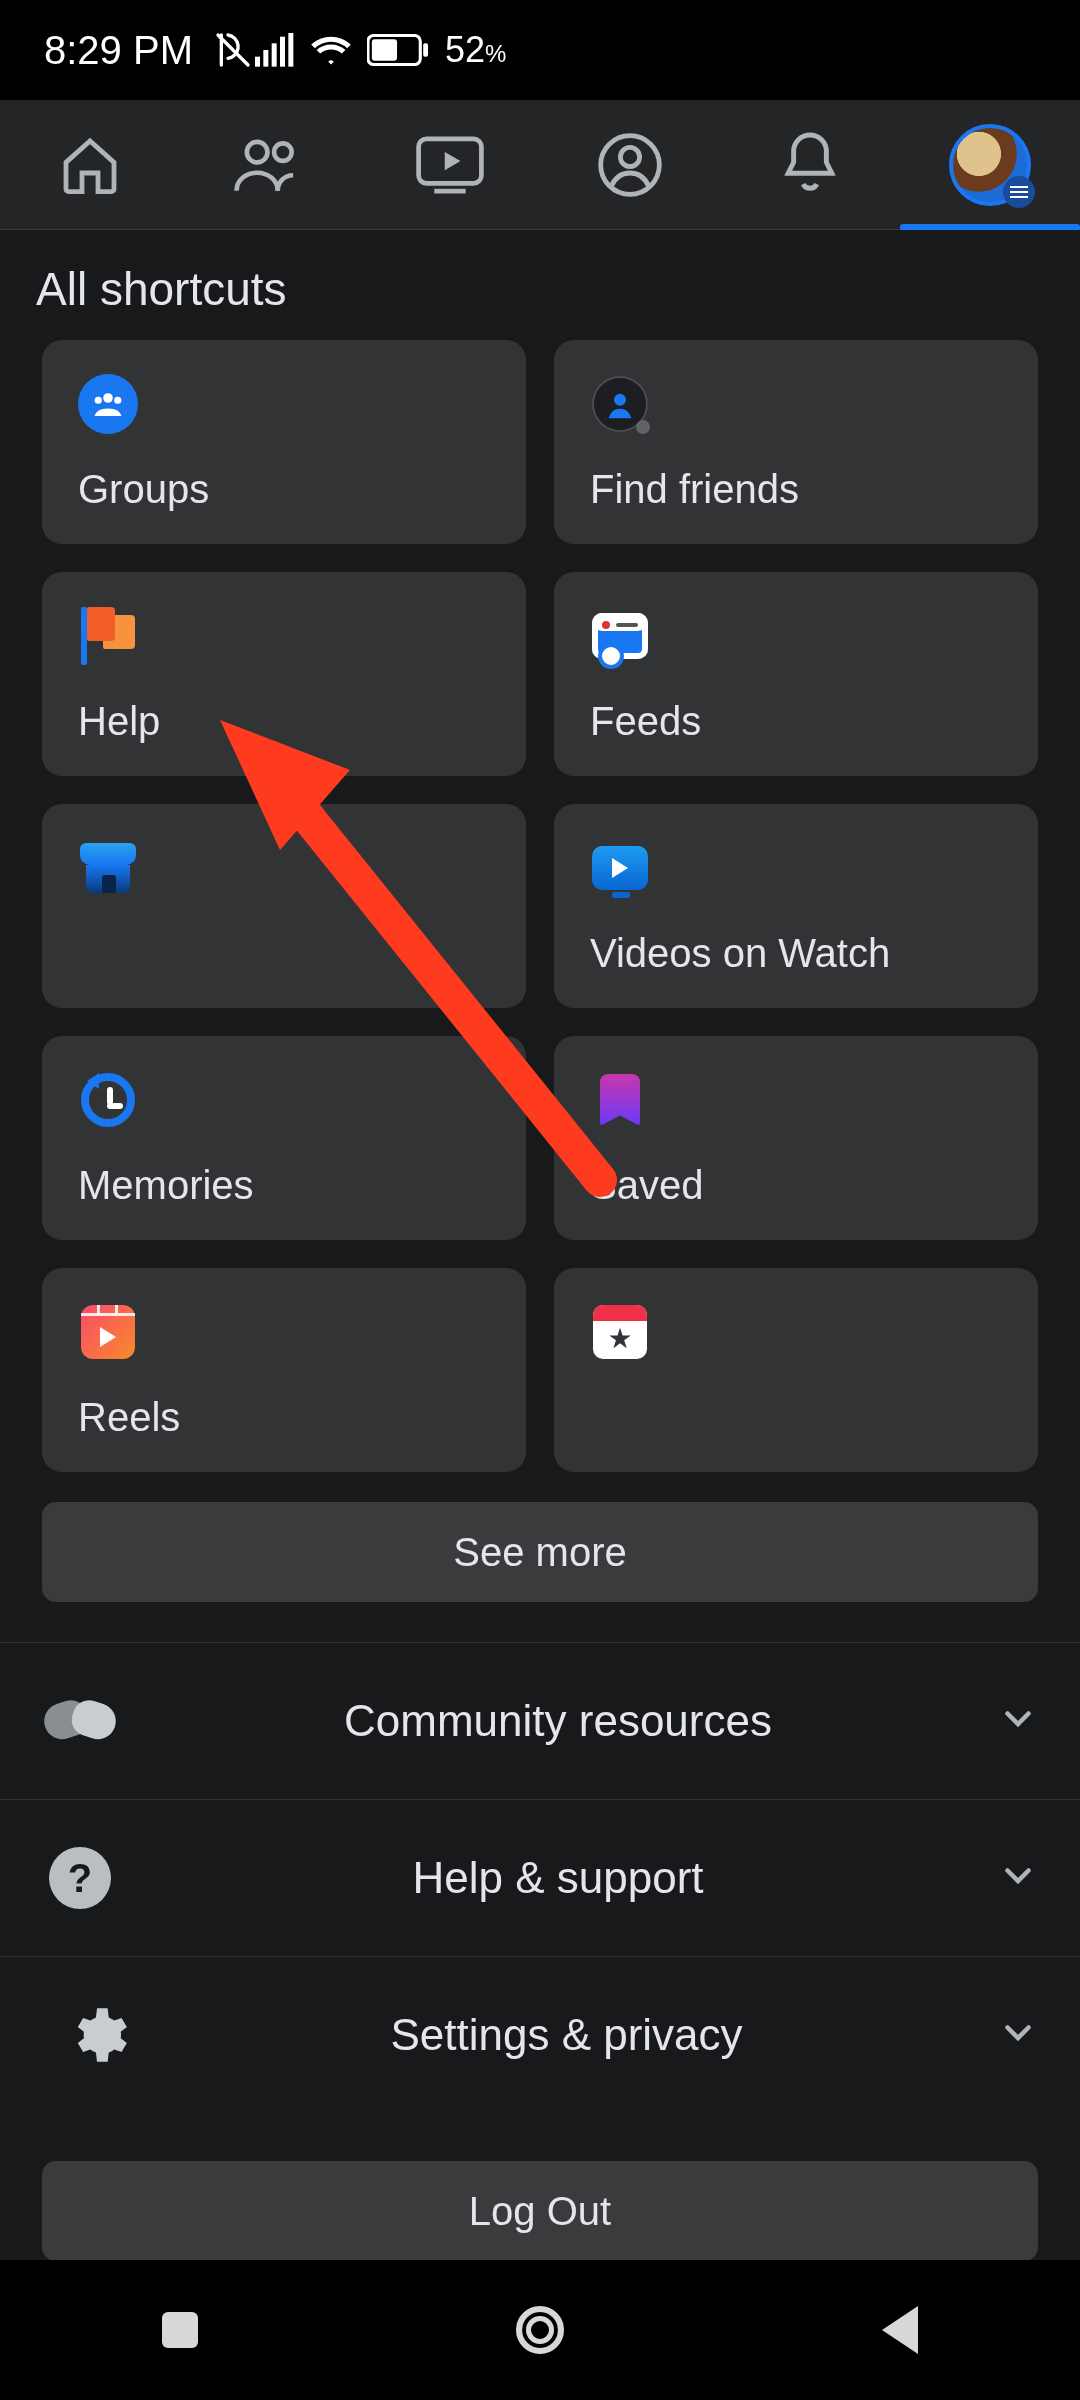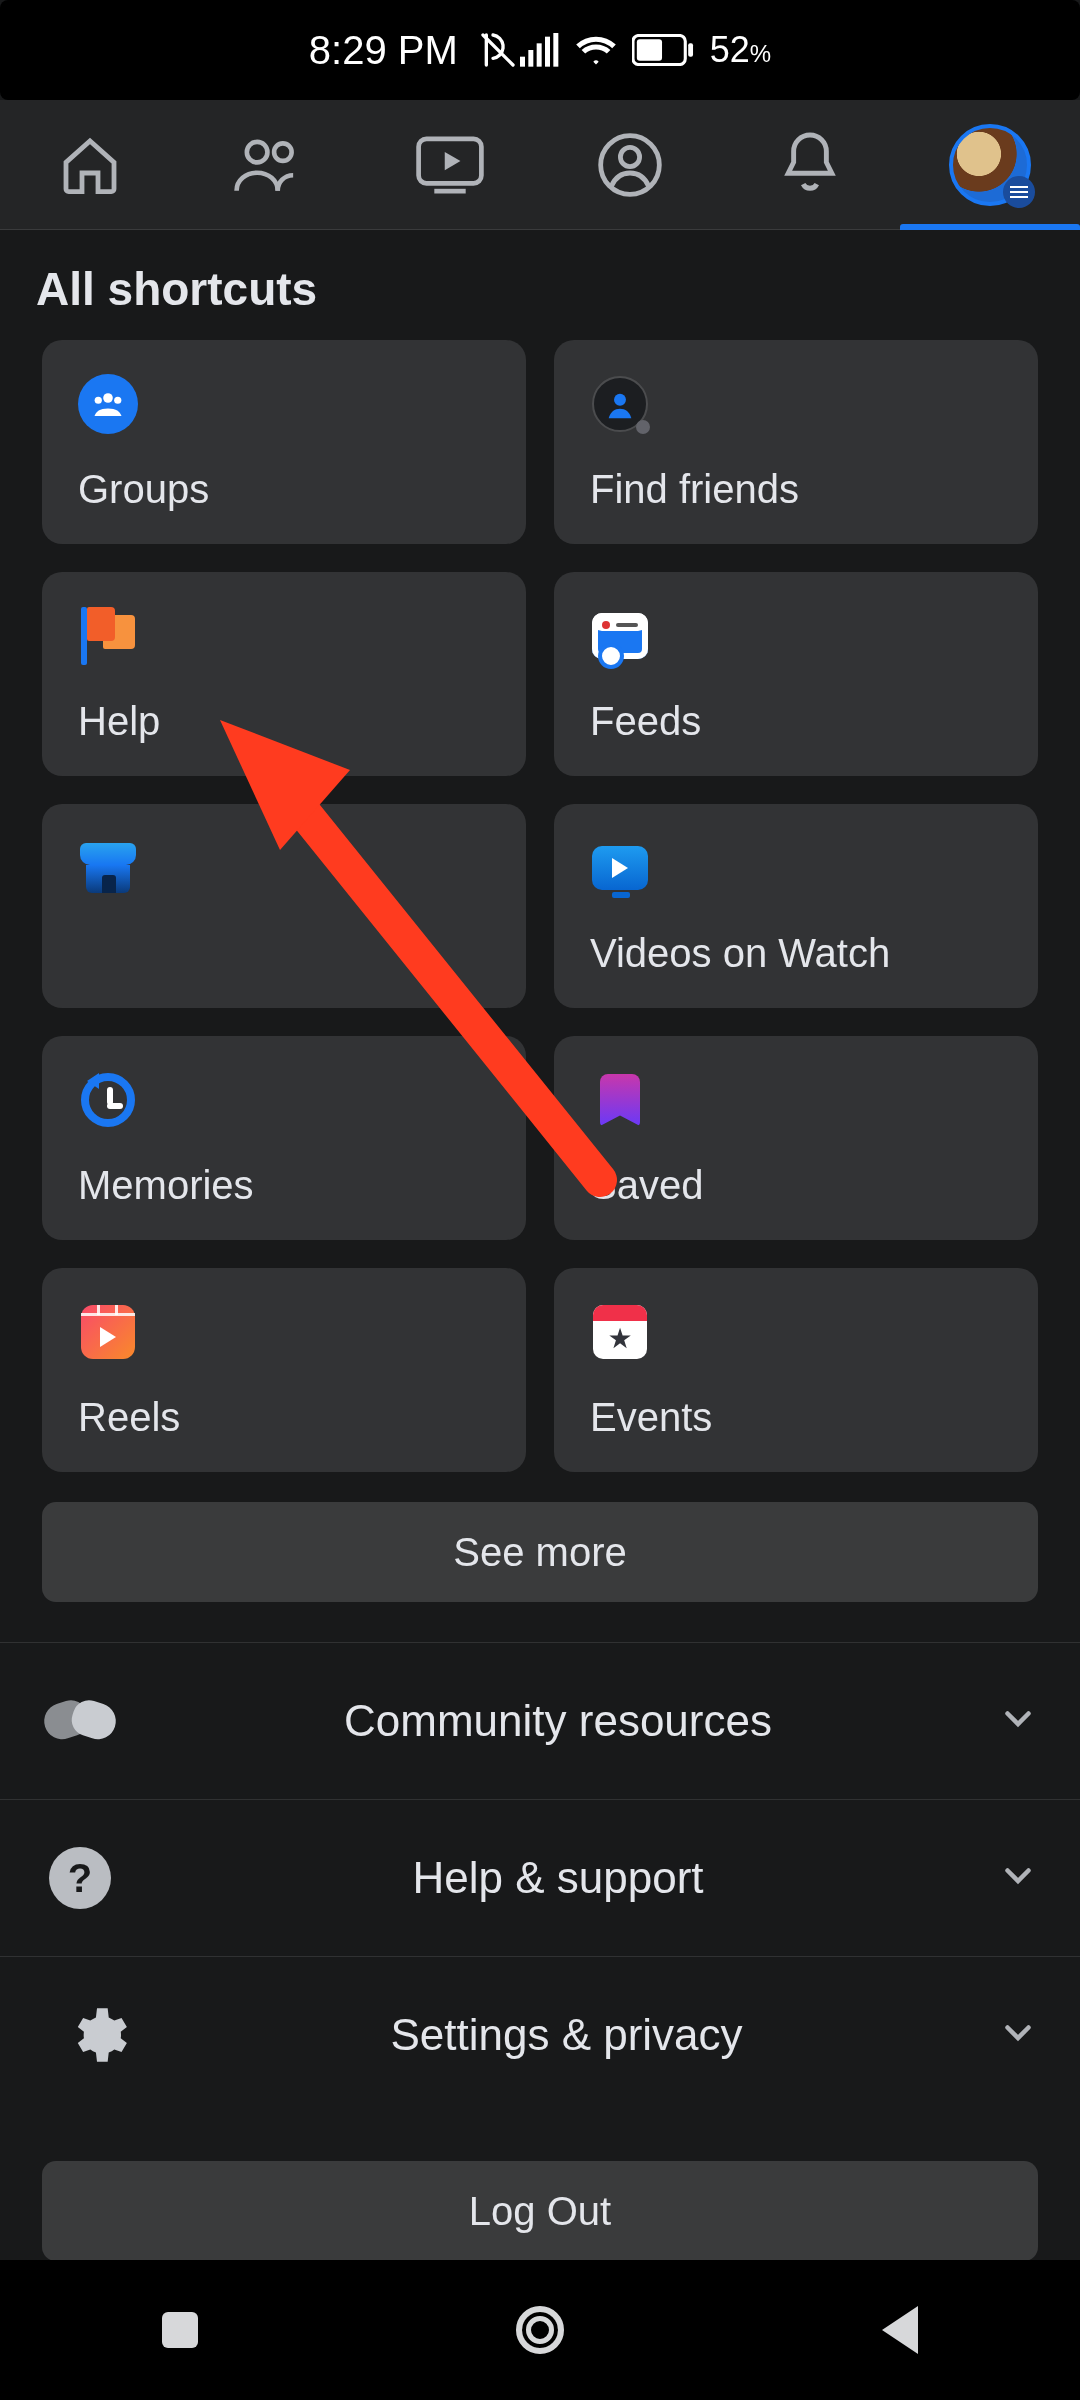--- a/index.html
+++ b/index.html
@@ -10,25 +10,24 @@
       color:#e4e6eb;
       position:relative;
       overflow:hidden;
     }
     
     .status-bar{
       height:100px;
       background:#000;
       display:flex;
       align-items:center;
-      justify-content:center;
+      justify-content:flex-start;
       padding:0 44px 0 44px;
       color:#fff;
       font-size:40px;
-      border-radius:8px;
     }
     .status-left{display:flex; align-items:center; gap:18px;}
     .status-right{display:flex; align-items:center; gap:14px;}
     .clock{font-weight:500;}
     .mute-icon{width:44px;height:44px;display:inline-flex;align-items:center;justify-content:center;}
     .signal-icon,.wifi-icon,.batt-wrap{display:inline-flex;align-items:center;}
     .batt-text{font-size:36px;margin-left:16px;}
     .batt-text sub{font-size:24px;vertical-align:baseline;}
     
     .topnav{
@@ -54,21 +53,21 @@
       background:#1a4c9c;display:flex;align-items:center;justify-content:center;
     }
     .avatar-badge span{display:block;width:18px;height:2px;background:#fff;box-shadow:0 5px 0 #fff, 0 -5px 0 #fff;}
     .active-underline{
       position:absolute;bottom:-1px;right:0;width:180px;height:6px;background:#1a77f2;border-radius:3px 3px 0 0;
     }
     
     .section-title{
       padding:32px 36px 24px;
       font-size:46px;
-      font-weight:700;
+      font-weight:400;
       color:#e4e6eb;
     }
     
     .grid{
       padding:0 42px;
       display:grid;
       grid-template-columns:1fr 1fr;
       gap:28px;
     }
     .tile{
@@ -322,21 +321,20 @@
       </div>
     <div class="tile-label">Reels</div>
   </div>
 
   <div class="tile">
     <div class="tile-icon">
         <div class="ic-events">
           <span class="star">★</span>
         </div>
       </div>
-    <div class="tile-label">Events</div>
   </div>
 </div>
 
 <div class="wide-btn">See more</div>
 
 <div class="rows">
   <div class="row">
     <div class="row-icon">
         <div class="ic-hands">
           <div class="hand-a"></div>

